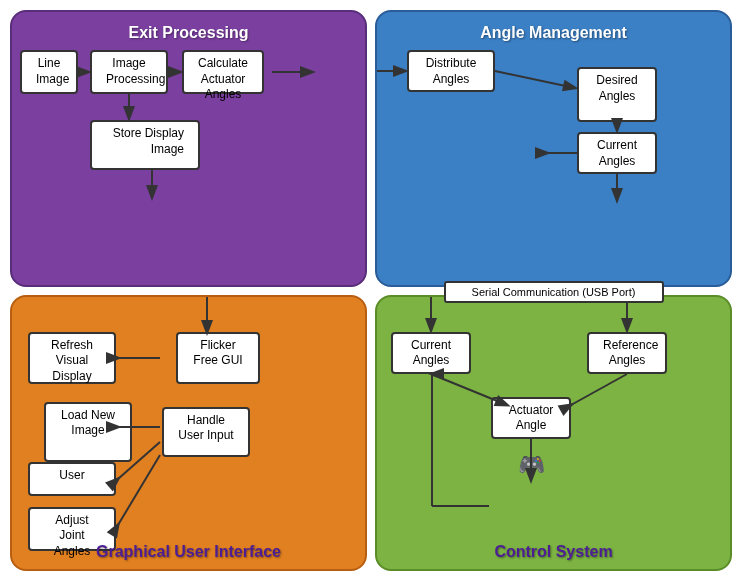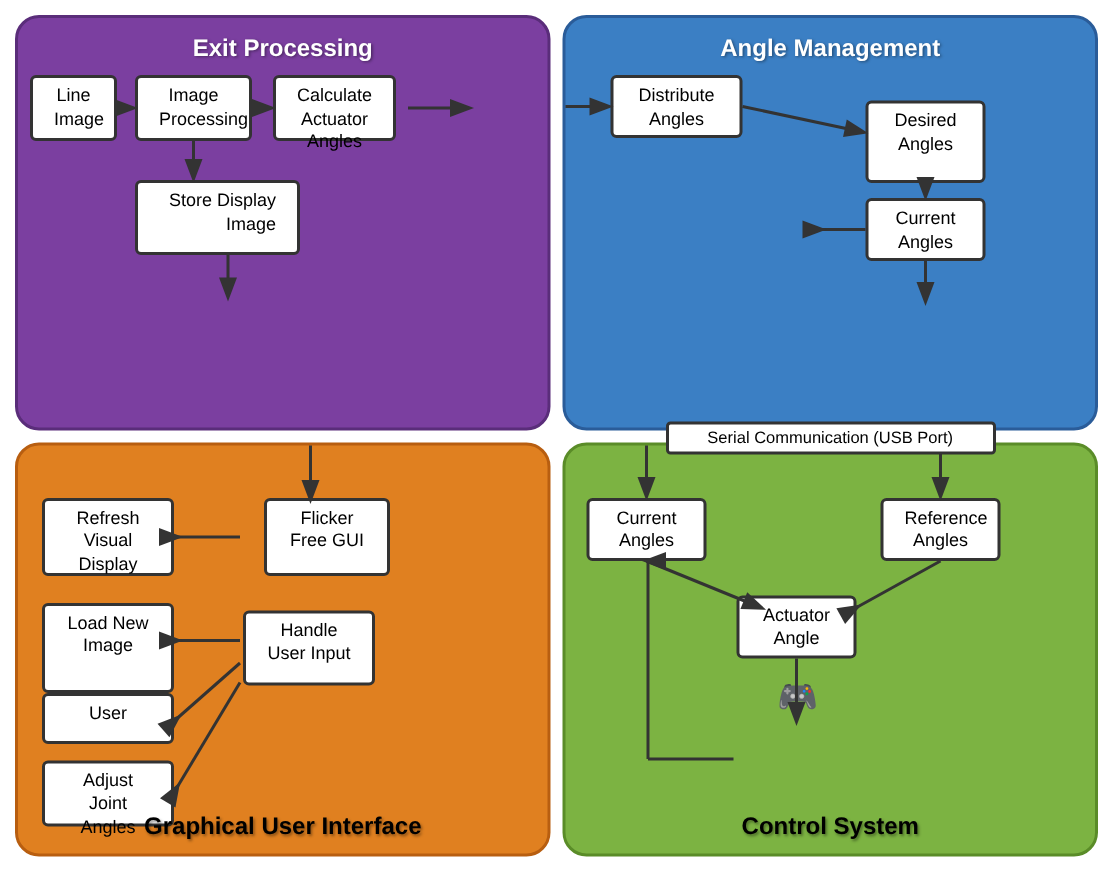--- a/index.html
+++ b/index.html
@@ -117,21 +117,21 @@
     #gui-panel {
       position: relative;
     }
     #gui-refresh {
       left: 16px; top: 35px; width: 88px; height: 52px;
     }
     #gui-flicker {
       left: 164px; top: 35px; width: 84px; height: 52px;
     }
     #gui-load {
-      left: 16px; top: 105px; width: 88px; height: 60px; text-align: center;
+      left: 32px; top: 105px; width: 88px; height: 60px; text-align: center;
     }
     #gui-handle {
       left: 150px; top: 110px; width: 88px; height: 50px;
     }
     #gui-exit {
       left: 16px; top: 165px; width: 88px; height: 34px;
     }
     #gui-adjust {
       left: 16px; top: 210px; width: 88px; height: 44px;
     }
@@ -168,21 +168,21 @@
 
     
     .panel-bottom-title {
       position: absolute;
       bottom: 8px;
       width: 100%;
       left: 0;
       text-align: center;
       font-weight: bold;
       font-size: 16px;
-      color: #000000;
+      color: #4c1d95;
       text-shadow: 1px 1px 2px rgba(0,0,0,0.4);
     }
 
     
     .controller-icon {
       position: absolute;
       left: 134px; top: 153px;
       width: 42px; height: 30px;
       display: flex; align-items: center; justify-content: center;
       font-size: 22px;

